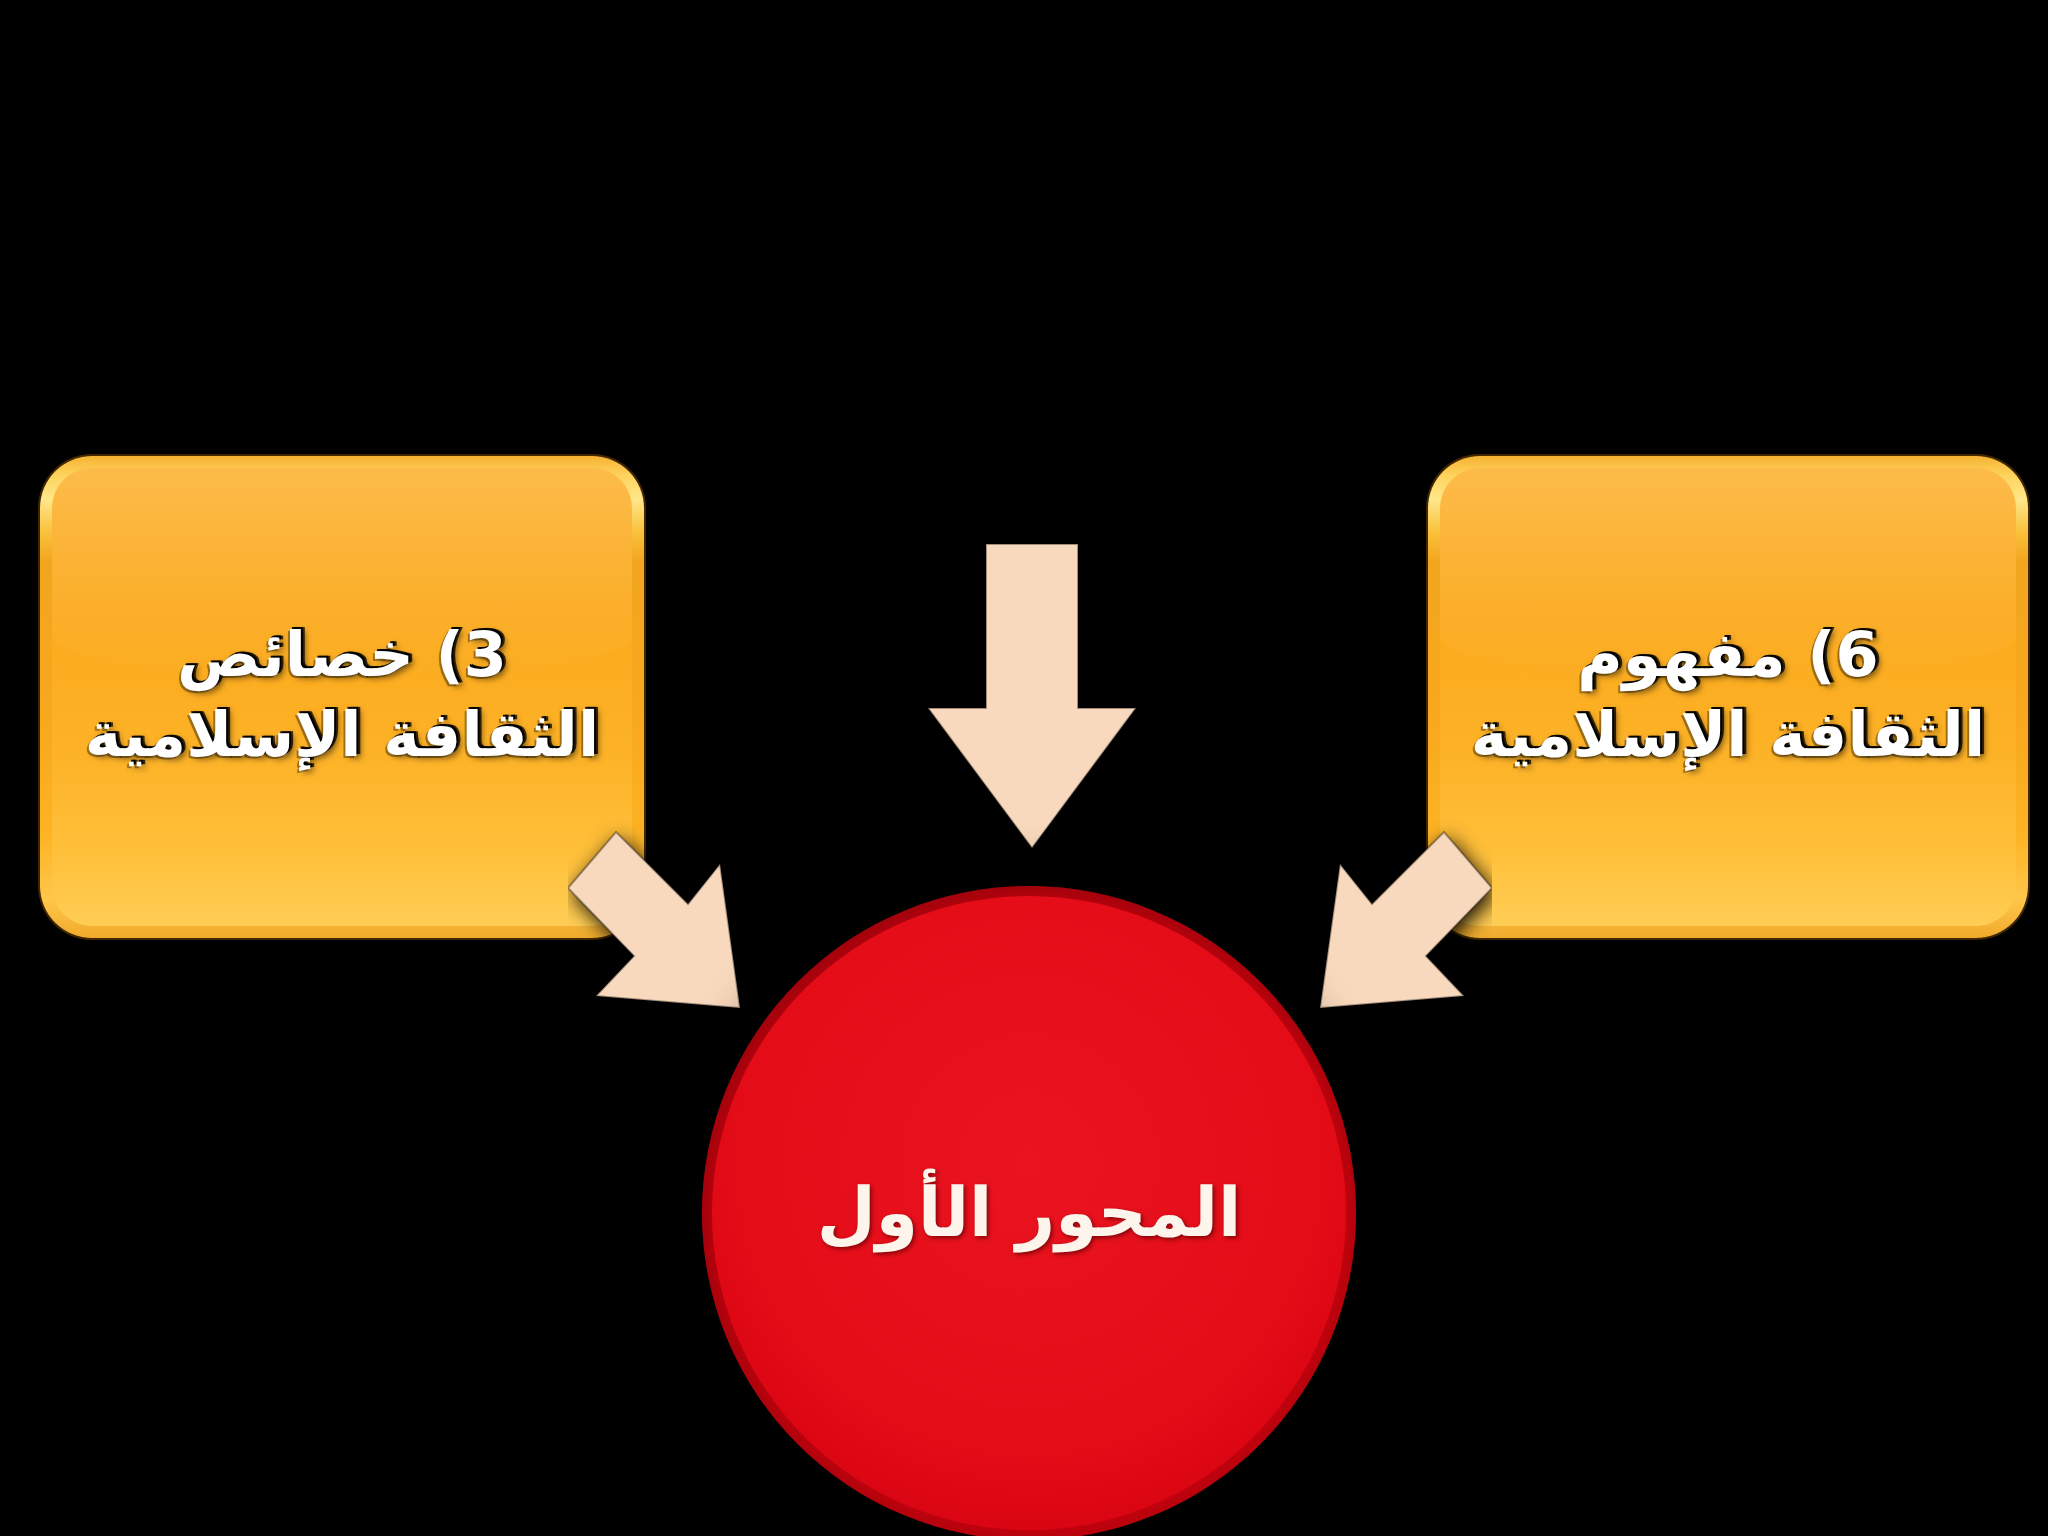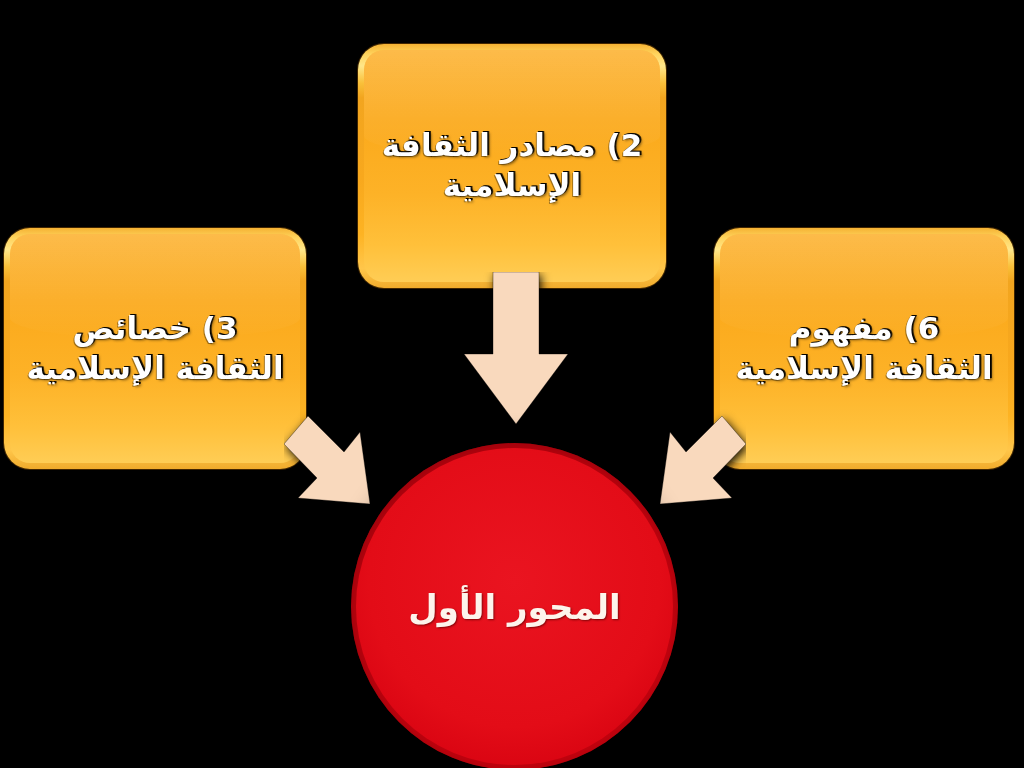--- a/index.html
+++ b/index.html
@@ -81,21 +81,21 @@
     padding: 0 14px;
     text-shadow:
        1px -1px 0 rgba(0,0,0,0.92),
        2px -1px 0 rgba(0,0,0,0.75),
        2px  1px 3px rgba(0,0,0,0.55),
       -1px  1px 0 rgba(0,0,0,0.35);
   }
 
   
   #box-top    { left: 358px; top: 44px;  width: 308px; height: 244px; }
-  #box-left   { left: 4px;   top: 228px; width: 302px; height: 241px; }
+  #box-left   { left: 20px;   top: 228px; width: 302px; height: 241px; }
   #box-right  { left: 714px; top: 228px; width: 300px; height: 241px; }
 
   
   #center-circle {
     position: absolute;
     left: 351px;
     top: 443px;
     width: 327px;
     height: 327px;
     border-radius: 50%;
@@ -151,25 +151,20 @@
     stroke: rgba(0,0,0,0.35);
     stroke-width: 1;
     filter: drop-shadow(2px 3px 5px rgba(0,0,0,0.9));
   }
 </style>
 </head>
 <body>
 
 <div id="stage">
 
-  <div class="node-box" id="box-top">
-    <div class="node-inner">
-      <div class="node-text">2) مصادر الثقافة الإسلامية</div>
-    </div>
-  </div>
 
   <div class="node-box" id="box-left">
     <div class="node-inner">
       <div class="node-text">3) خصائص الثقافة الإسلامية</div>
     </div>
   </div>
 
   <div class="node-box" id="box-right">
     <div class="node-inner">
       <div class="node-text">6) مفهوم الثقافة الإسلامية</div>

